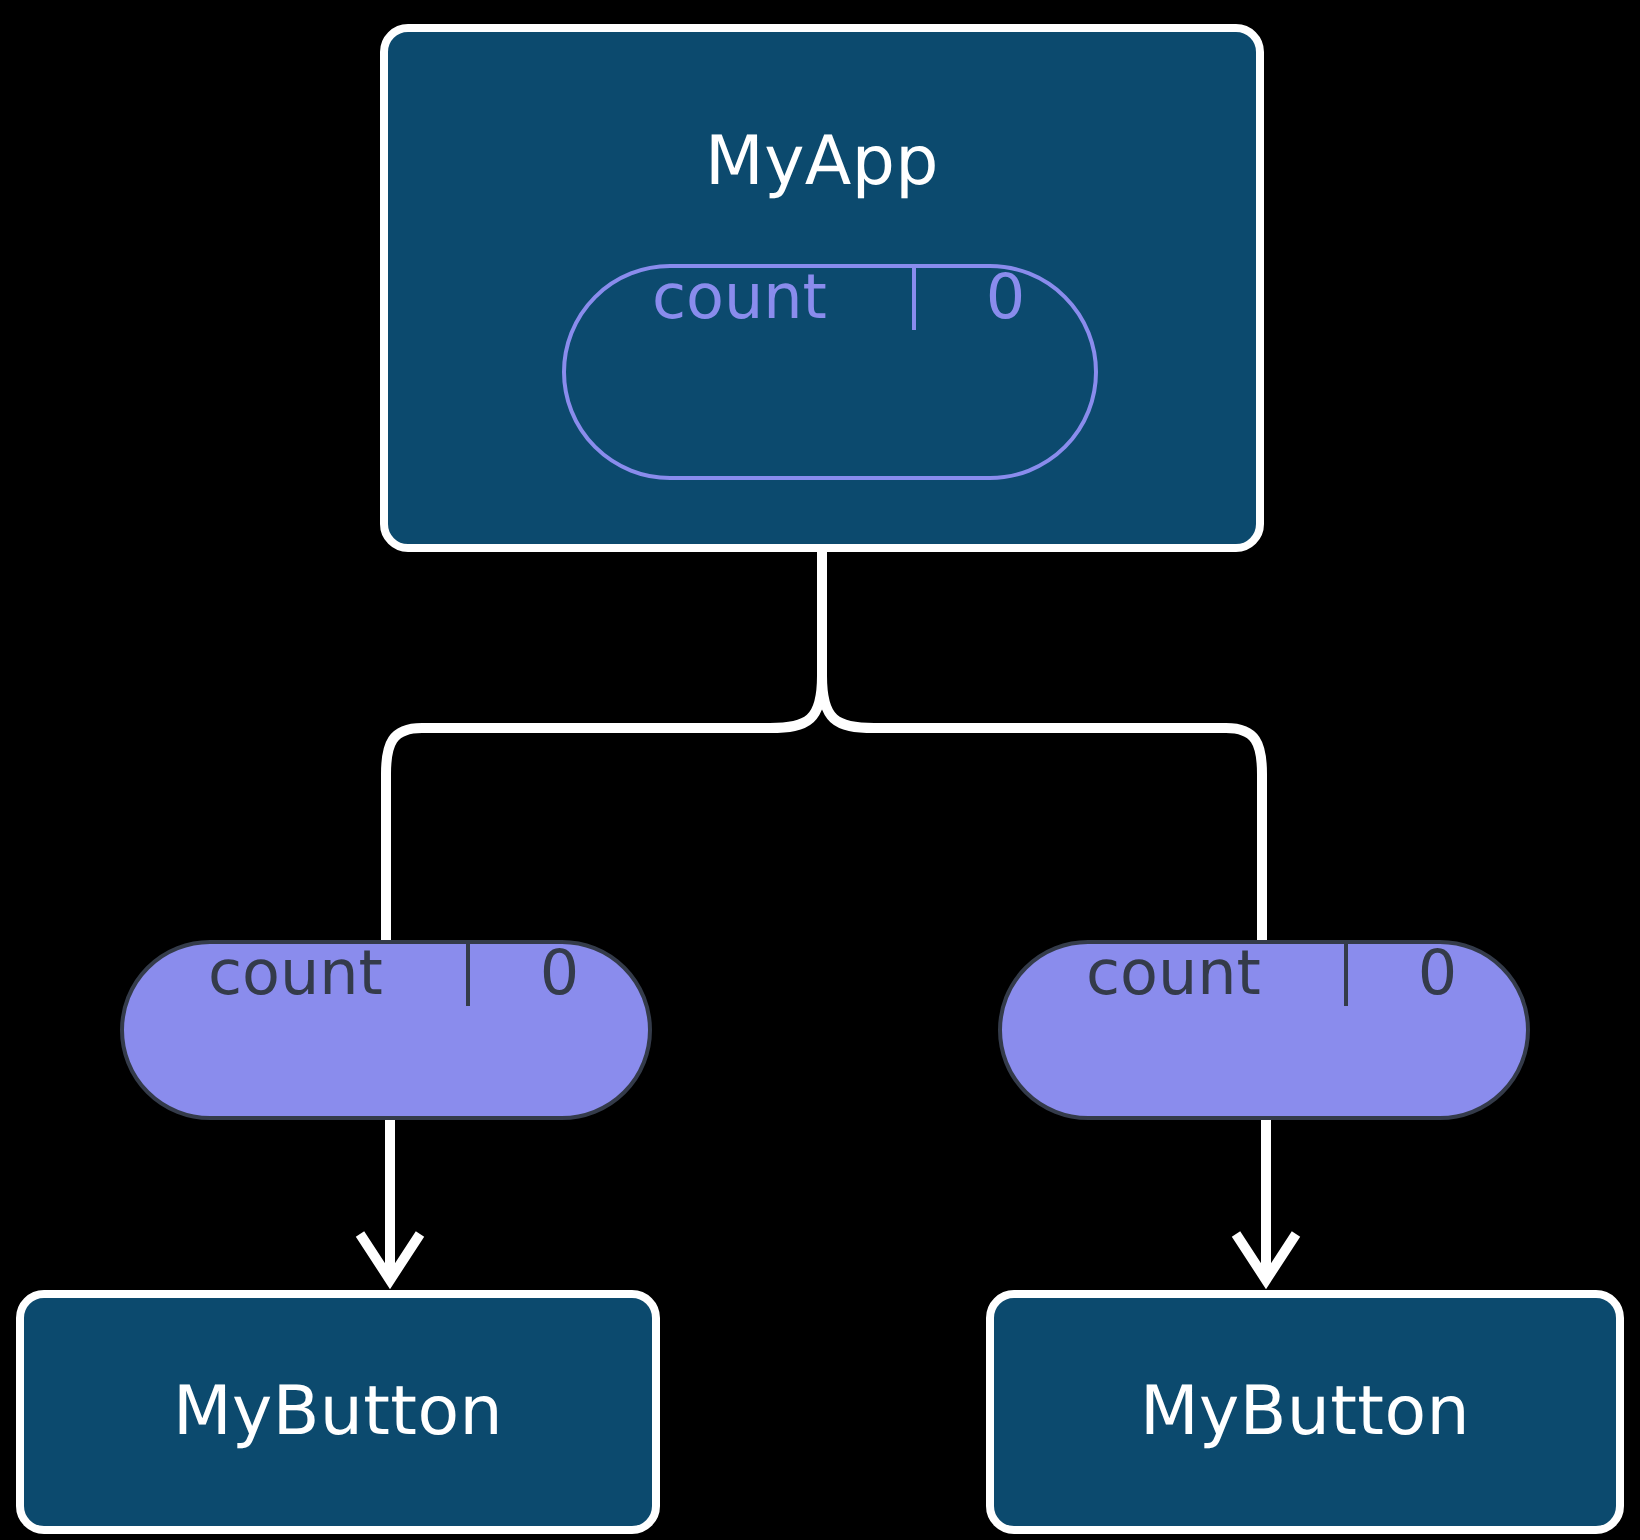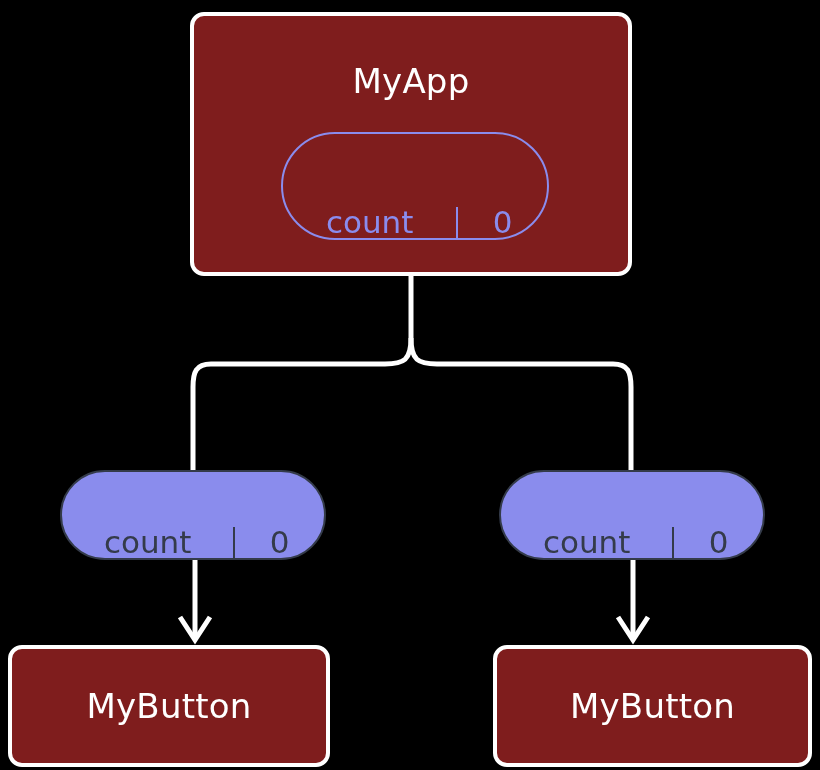--- a/index.html
+++ b/index.html
@@ -26,38 +26,38 @@
     width: 820px;
     height: 770px;
     pointer-events: none;
   }
   .node {
     position: absolute;
     box-sizing: border-box;
   }
   
   .component-box {
-    background: #7f1d1d;
+    background: #0c4a6e;
     border: 4px solid #ffffff;
     border-radius: 14px;
     display: flex;
     flex-direction: column;
     align-items: center;
   }
   .component-title {
     color: #ffffff;
     font-size: 34px;
     line-height: 1;
     letter-spacing: 0.2px;
     white-space: nowrap;
   }
   
   .state-pill {
     display: flex;
-    align-items: flex-end;
+    align-items: flex-start;
     border-radius: 999px;
     box-sizing: border-box;
     overflow: hidden;
   }
   .state-pill .pill-key,
   .state-pill .pill-val {
     display: flex;
     align-items: center;
     justify-content: center;
     font-size: 31px;

